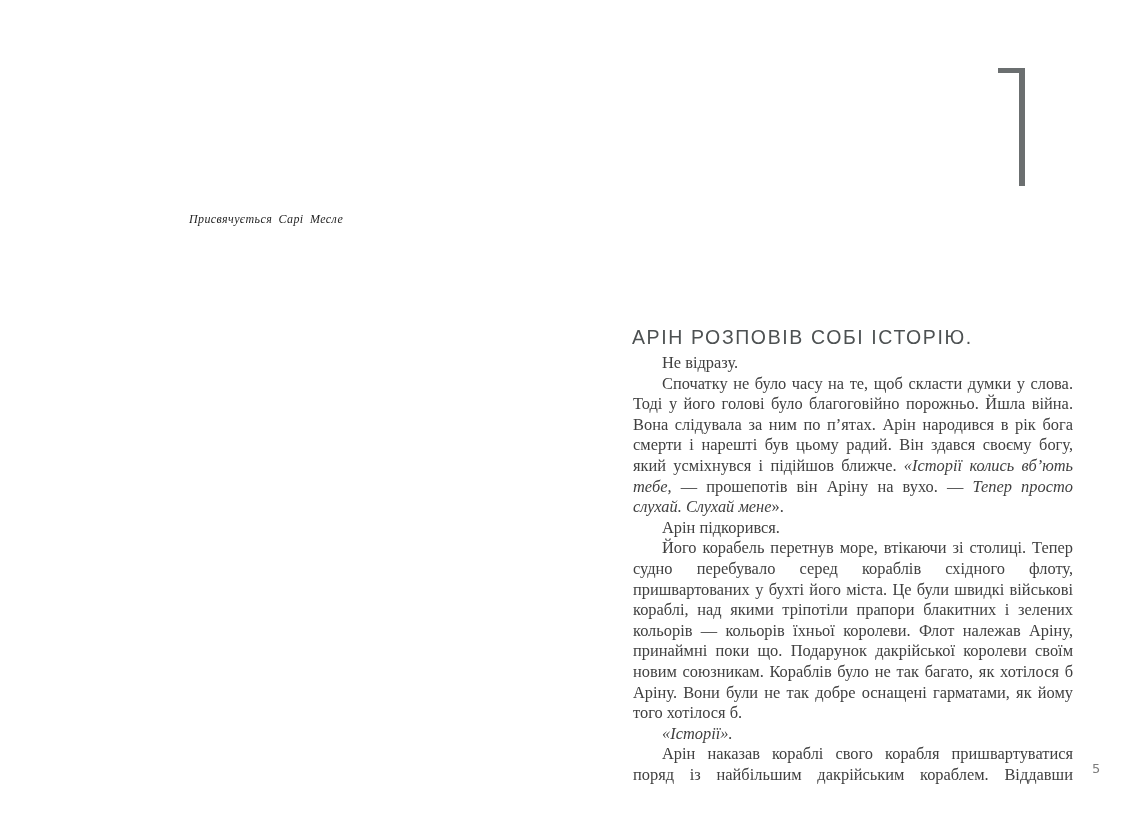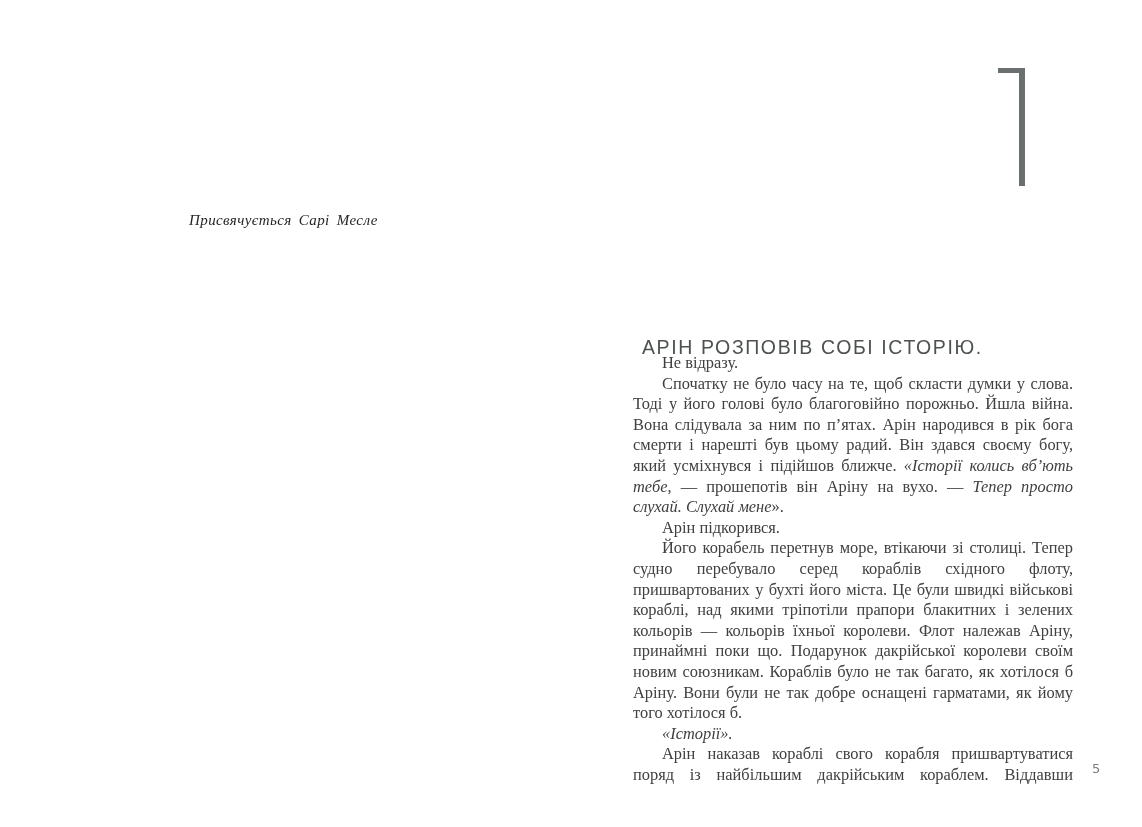--- a/index.html
+++ b/index.html
@@ -10,40 +10,40 @@
     background: #ffffff;
     overflow: hidden;
     font-family: "Liberation Serif", serif;
   }
   .dedication {
     position: absolute;
     left: 189px;
     top: 212px;
     margin: 0;
     font-style: italic;
-    font-size: 15px;
+    font-size: 12px;
     color: #262626;
     letter-spacing: 0.4px;
     word-spacing: 3px;
   }
   
   .numeral {
     position: absolute;
     left: 998px;
     top: 68px;
     width: 21px;
     height: 113px;
     border-top: 5px solid #6b6f70;
     border-right: 6px solid #6b6f70;
   }
   .heading {
     position: absolute;
     left: 632px;
     top: 326px;
-    margin: 10px;
+    margin: 0;
     font-family: "Liberation Sans", sans-serif;
     font-weight: 300;
     font-size: 19.5px;
     letter-spacing: 1.6px;
     color: #4d5152;
     white-space: nowrap;
   }
   .body {
     position: absolute;
     left: 633px;

